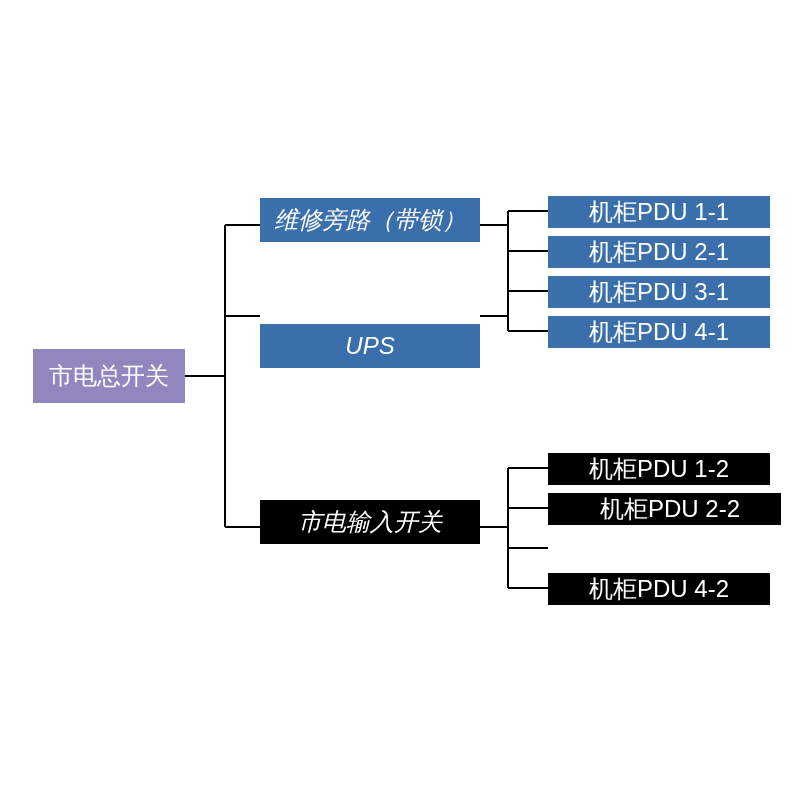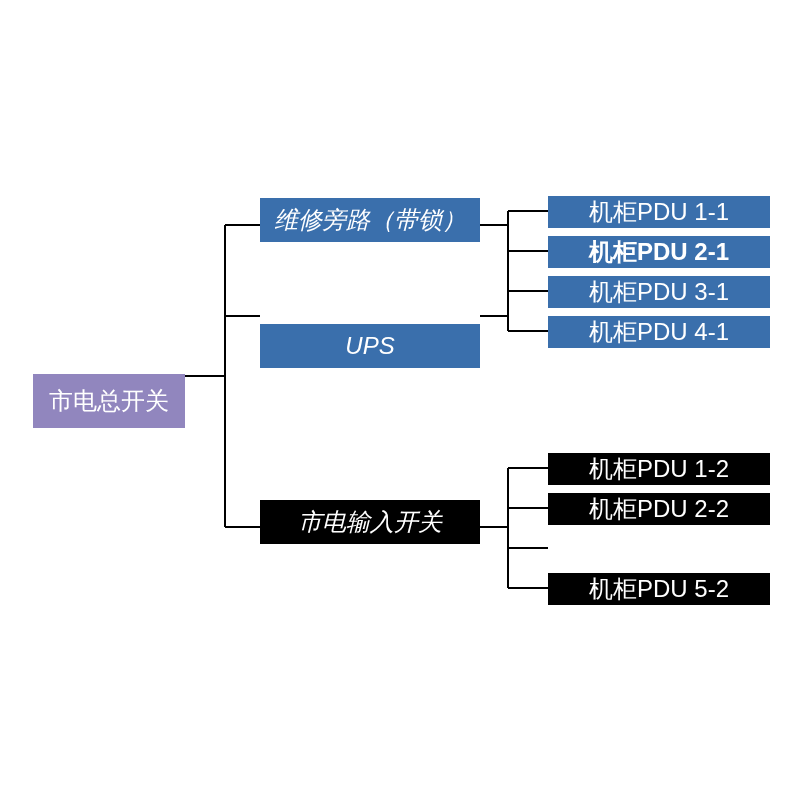--- a/index.html
+++ b/index.html
@@ -26,37 +26,37 @@
     position: absolute;
     display: flex;
     align-items: center;
     justify-content: center;
     color: #ffffff;
     font-size: 24px;
     line-height: 1;
     white-space: nowrap;
     text-align: center;
   }
-  .node-purple { background: #9186BE; margin-top: 25px; }
+  .node-purple { background: #9186BE; }
   .node-blue   { background: #3A6FAC; }
   .node-orange { background: #000000; }
 
   .root-node   { left: 33px;  top: 349px; width: 152px; height: 54px; }
   .branch-node { left: 260px; width: 220px; height: 44px; font-style: italic; }
   .branch-bypass { top: 198px; }
   .branch-ups    { top: 289px; margin-top: 35px; }
   .branch-mains  { top: 500px; }
 
   .pdu-node { left: 548px; width: 222px; height: 32px; }
   .pdu-1-1 { top: 196px; }
-  .pdu-2-1 { top: 236px; font-weight: bold; }
+  .pdu-2-1 { top: 236px; }
   .pdu-3-1 { top: 276px; }
   .pdu-4-1 { top: 316px; }
   .pdu-1-2 { top: 453px; }
-  .pdu-2-2 { top: 493px; }
+  .pdu-2-2 { top: 493px; padding-left: 11px; }
   .pdu-3-2 { top: 533px; }
   .pdu-4-2 { top: 573px; }
 </style>
 </head>
 <body>
 
 <div class="canvas">
 
   <svg class="connectors" width="800" height="800" viewBox="0 0 800 800" fill="none" stroke="#000000" stroke-width="1.4" shape-rendering="crispEdges">
     <path d="M185 376 H225 M225 225 V527 M225 225 H260 M225 316 H260 M225 527 H260"></path>
@@ -78,15 +78,15 @@
 
   <div class="node node-blue pdu-node pdu-3-1">机柜PDU 3-1</div>
 
   <div class="node node-blue pdu-node pdu-4-1">机柜PDU 4-1</div>
 
   <div class="node node-orange pdu-node pdu-1-2">机柜PDU 1-2</div>
 
   <div class="node node-orange pdu-node pdu-2-2">机柜PDU 2-2</div>
 
 
-  <div class="node node-orange pdu-node pdu-4-2">机柜PDU 5-2</div>
+  <div class="node node-orange pdu-node pdu-4-2">机柜PDU 4-2</div>
 
 </div>
 
 </body></html>

